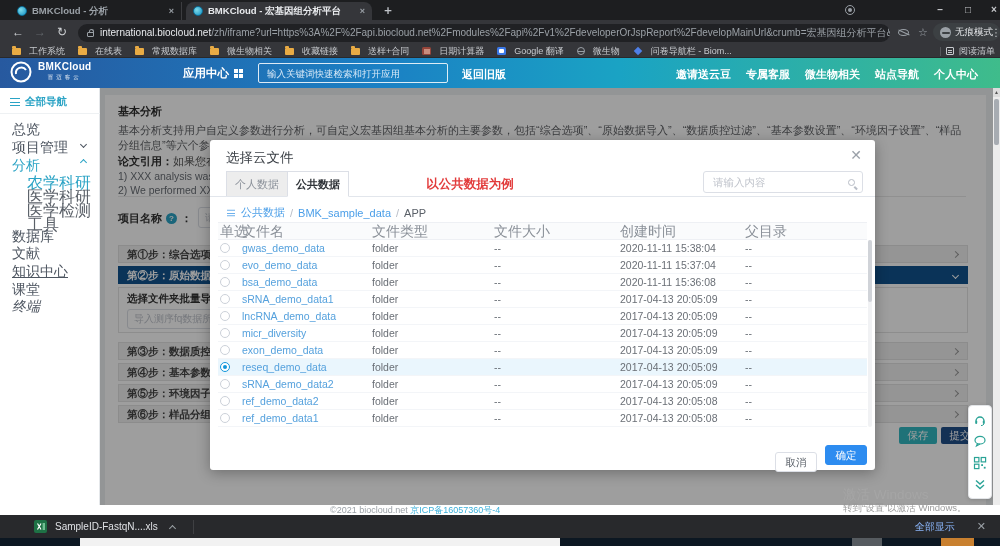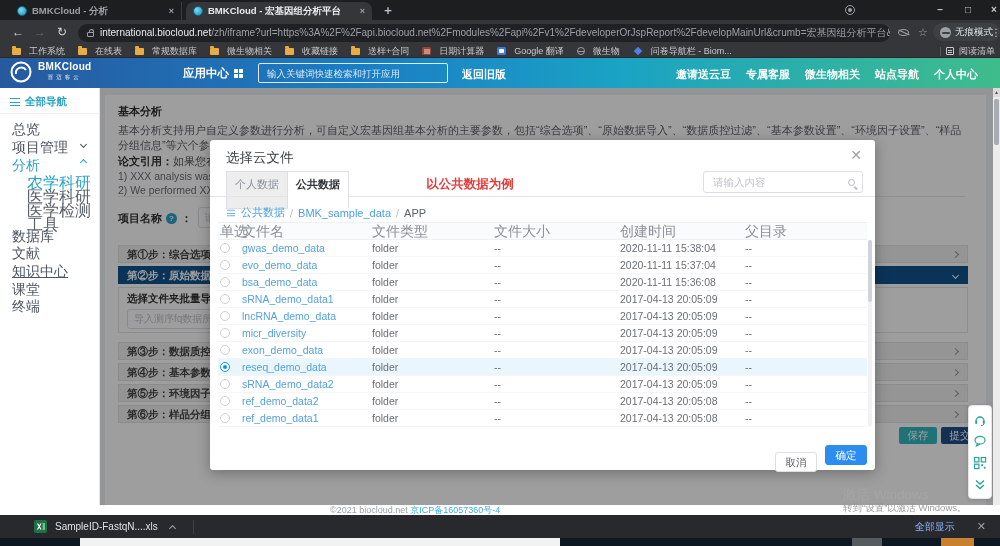--- a/index.html
+++ b/index.html
@@ -119,21 +119,21 @@
   .savebtn{left:794px;background:#32b8c2;}
   .submitbtn{left:836px;background:#215089;}
 
   .overlay{position:absolute;inset:0;background:rgba(0,0,0,.38);}
 
   
   .modal{position:absolute;left:110px;top:52px;width:665px;height:330px;background:#fff;border-radius:3px;
     box-shadow:0 3px 14px rgba(0,0,0,.3);}
   .mtitle{position:absolute;left:16px;top:9px;font-size:13.5px;color:#3a3f45;}
   .mclose{position:absolute;right:13px;top:7px;font-size:14px;color:#9aa0a8;}
-  .mtab{position:absolute;top:31px;width:62px;height:38px;font-size:11px;line-height:24px;text-align:center;
+  .mtab{position:absolute;top:31px;width:62px;height:26px;font-size:11px;line-height:24px;text-align:center;
     border:1px solid #dcdfe6;color:#8a9099;background:#ededed;}
   .mtab.a1{left:16px;}
   .mtab.a2{left:77px;background:#fff;border-bottom-color:#fff;color:#2f3338;font-weight:bold;z-index:2;}
   .mtabline{position:absolute;left:0;top:56px;width:665px;height:1px;background:#e2e6ec;}
   .mannot{position:absolute;left:185px;top:36px;width:150px;text-align:center;
     font-size:12.5px;font-weight:bold;color:#e23b3b;}
   .msearch{position:absolute;left:493px;top:31px;width:160px;height:22px;border:1px solid #dcdfe6;border-radius:3px;
     display:flex;align-items:center;padding:0 7px;}
   .msearch input{border:none;outline:none;background:transparent;width:100%;font-size:10.5px;color:#333;font-family:inherit;}
   .msearch input::placeholder{color:#c0c4cc;}
@@ -332,21 +332,21 @@
         <div class="si" style="top: 51px;"><span>项目管理</span><span class="chev d"></span></div>
         <div class="si on" style="top: 69px;"><span>分析</span><span class="chev u"></span></div>
         <div class="si lv2 on" style="top: 85px;"><span>农学科研</span></div>
         <div class="si lv2" style="top: 99px;"><span>医学科研</span></div>
         <div class="si lv2" style="top: 113px;"><span>医学检测</span></div>
         <div class="si lv2" style="top: 127px;"><span>工具</span></div>
         <div class="si" style="top: 140px;"><span>数据库</span></div>
         <div class="si" style="top: 157px;"><span>文献</span></div>
         <div class="si" style="top: 175px; text-decoration: underline;"><span>知识中心</span></div>
         <div class="si" style="top: 193px;"><span>课堂</span></div>
-        <div class="si" style="top: 210px;"><span>终端</span></div>
+        <div class="si" style="top: 210px; font-style: italic;"><span>终端</span></div>
       </div>
   </div>
 
   <div class="content">
 
     <div class="card">
       <div class="ptitle">基本分析</div>
       <div class="pdesc">基本分析支持用户自定义参数进行分析，可自定义宏基因组基本分析的主要参数，包括“综合选项”、“原始数据导入”、“数据质控过滤”、“基本参数设置”、“环境因子设置”、“样品分组信息”等六个参数模块，填写并确认参数信息后点击“提交”即可运行该项目基本分析，可在“总览/我的项目”</div>
       <div class="pcite">
         <b>论文引用：</b><span>如果您在数</span>

